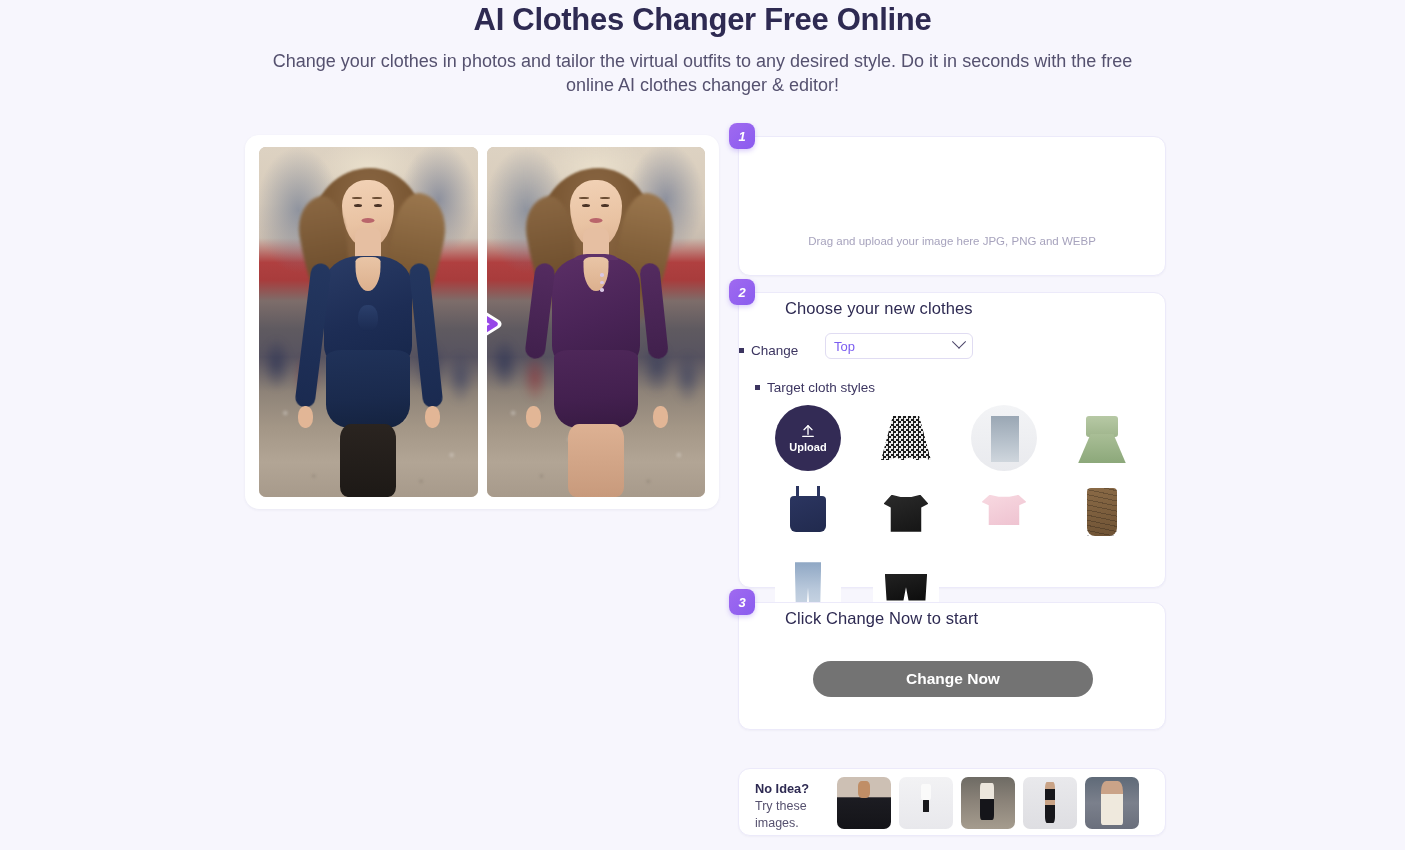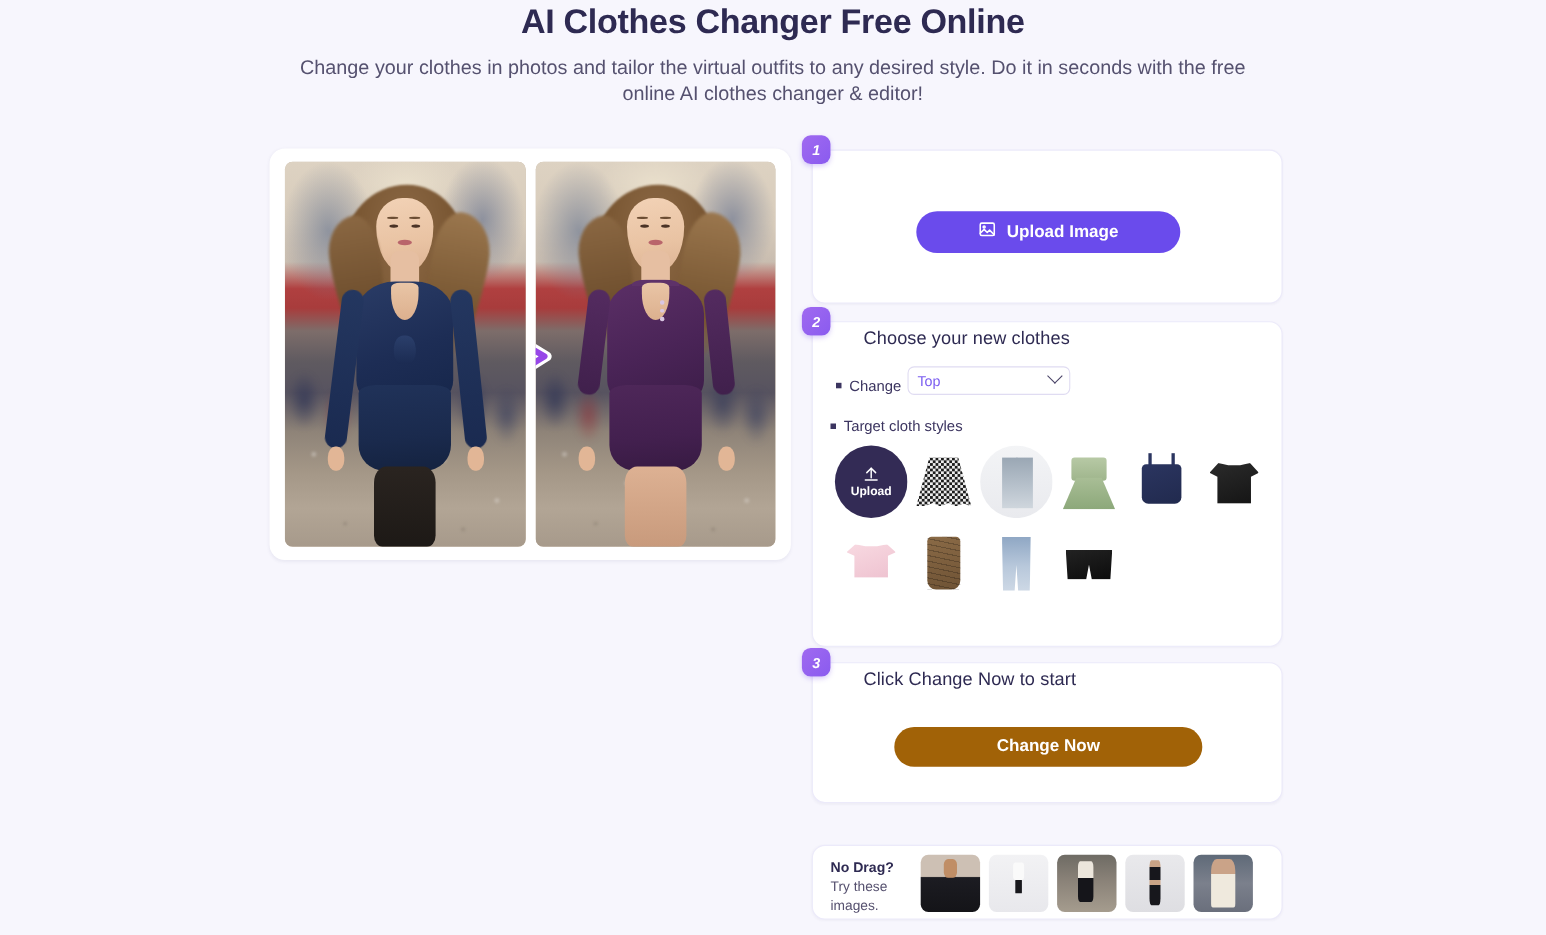--- a/index.html
+++ b/index.html
@@ -221,39 +221,39 @@
     border-radius: 19px; background: #6a4bec; color: #fff;
     font-family: "Liberation Sans", sans-serif;
     font-size: 15.5px; font-weight: bold;
     display: flex; align-items: center; justify-content: center; gap: 9px;
   }
   .hint {
     position: absolute; left: 0; right: 0; top: 98px; text-align: center;
     font-size: 11.5px; color: #a7a3bd;
   }
 
-  .row-change { position: absolute; left: 21px; top: 50px; display: flex; align-items: center; }
+  .row-change { position: absolute; left: 0; top: 50px; display: flex; align-items: center; }
   .bullet { width: 5px; height: 5px; background: #3c3560; margin-right: 7px; display: inline-block; }
   .lbl { font-size: 13.5px; color: #3c3560; }
   .select-box {
     position: absolute; left: 86px; top: 40px;
     width: 148px; height: 26px; border: 1px solid #e0dcf2; border-radius: 6px;
     background: #fff; cursor: pointer;
     display: flex; align-items: center; padding: 0 8px;
   }
   .select-val { font-size: 13px; color: #7a5cf0; flex: 1; }
   .chev { width: 10px; height: 10px; border-right: 1.8px solid #4a4468;
           border-bottom: 1.8px solid #4a4468; transform: rotate(45deg) translate(-3px,-3px); }
 
   .row-styles { position: absolute; left: 16px; top: 87px; display: flex; align-items: center; }
 
   .thumb-grid {
     position: absolute; left: 20px; top: 112px;
     width: 392px;
-    display: grid; grid-template-columns: repeat(6, 1fr); row-gap: 8px;
+    display: grid; grid-template-columns: repeat(4, 1fr); row-gap: 8px;
   }
   .thumb {
     width: 66px; height: 66px; border-radius: 6px; cursor: pointer;
     position: relative; overflow: hidden; background: #ffffff;
     justify-self: center;
   }
   .thumb.upload {
     border-radius: 50%; background: #332b55;
     display: flex; flex-direction: column; align-items: center; justify-content: center;
     gap: 2px;
@@ -316,21 +316,21 @@
   }
   .blk-shorts {
     position: absolute; left: 18%; top: 32%; width: 64%; height: 40%;
     background: linear-gradient(165deg,#222,#0c0c0c);
     clip-path: polygon(0% 0%, 100% 0%, 96% 100%, 56% 100%, 50% 50%, 44% 100%, 4% 100%);
   }
 
   .change-now {
     position: absolute; left: 74px; top: 58px;
     width: 280px; height: 36px; border: none; border-radius: 18px;
-    background: #a16207; color: #fff; cursor: pointer;
+    background: #737373; color: #fff; cursor: pointer;
     font-family: "Liberation Sans", sans-serif;
     font-size: 15.5px; font-weight: bold;
   }
 
   .noidea-txt {
     position: absolute; left: 16px; top: 11px; width: 70px;
     font-size: 12.5px; line-height: 17px; color: #56516f;
   }
   .noidea-txt b { color: #2e2a52; font-size: 12.8px; }
   .sample-row {
@@ -434,31 +434,22 @@
           </svg>
         </div>
       </div>
 
     </div>
   </div>
 
   <section class="card" id="card1">
     <div class="step-badge">1</div>
 
-    <button class="upload-btn">
-      <span>
-        <svg width="17" height="17" viewBox="0 0 24 24" fill="none" stroke="#ffffff" stroke-width="2" stroke-linecap="round" stroke-linejoin="round">
-          <rect x="3" y="4" width="18" height="16" rx="2"></rect>
-          <circle cx="8" cy="9" r="1.3"></circle>
-          <path d="M3 17l5-5 4 4 3-3 6 6"></path>
-        </svg>
-      </span>
-      <span>Upload Image</span>
-    </button>
-
+
+    <div class="hint">Drag and upload your image here JPG, PNG and WEBP</div>
   </section>
 
   <section class="card" id="card2">
     <div class="step-badge">2</div>
     <div class="card-title">Choose your new clothes</div>
 
     <div class="row-change">
       <span class="bullet"></span>
       <span class="lbl">Change</span>
     </div>
@@ -531,21 +522,21 @@
   </section>
 
   <section class="card" id="card3">
     <div class="step-badge">3</div>
     <div class="card-title">Click Change Now to start</div>
     <button class="change-now">Change Now</button>
   </section>
 
   <section class="card" id="card4">
     <div class="noidea-txt">
-      <b>No Drag?</b><br>
+      <b>No Idea?</b><br>
       <span>Try these</span><br>
       <span>images.</span>
     </div>
     <div class="sample-row">
       <div class="sample s1"></div>
       <div class="sample s2"></div>
       <div class="sample s3"></div>
       <div class="sample s4"></div>
       <div class="sample s5"></div>
     </div>

